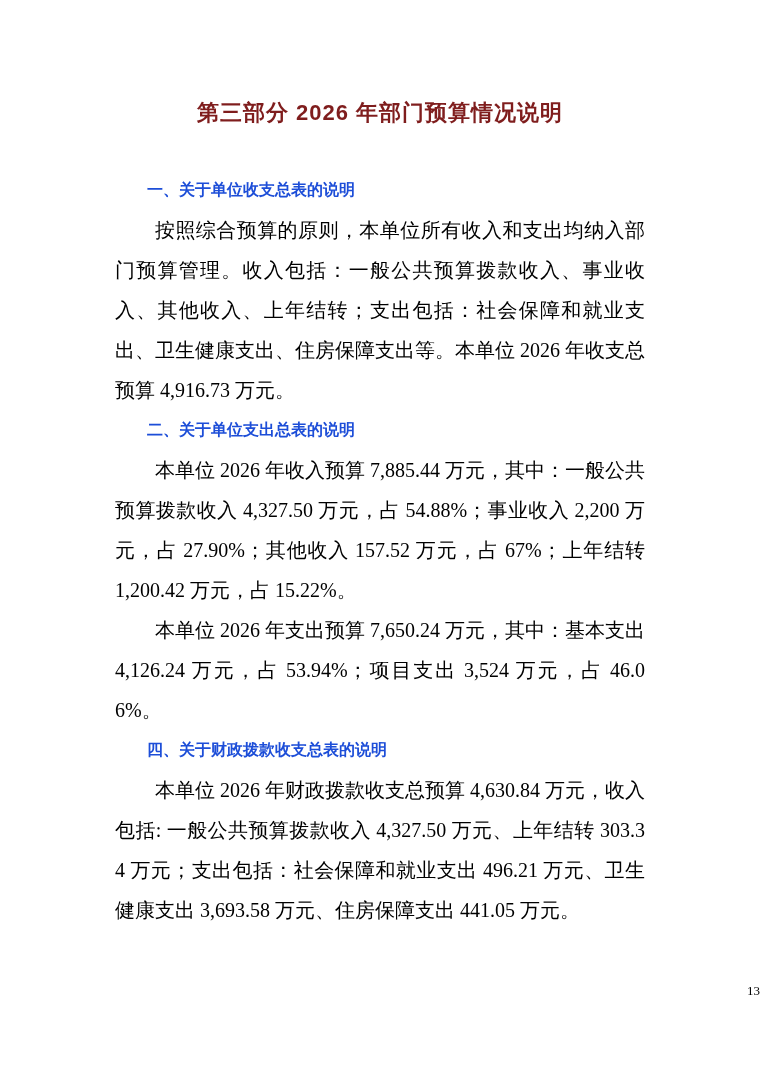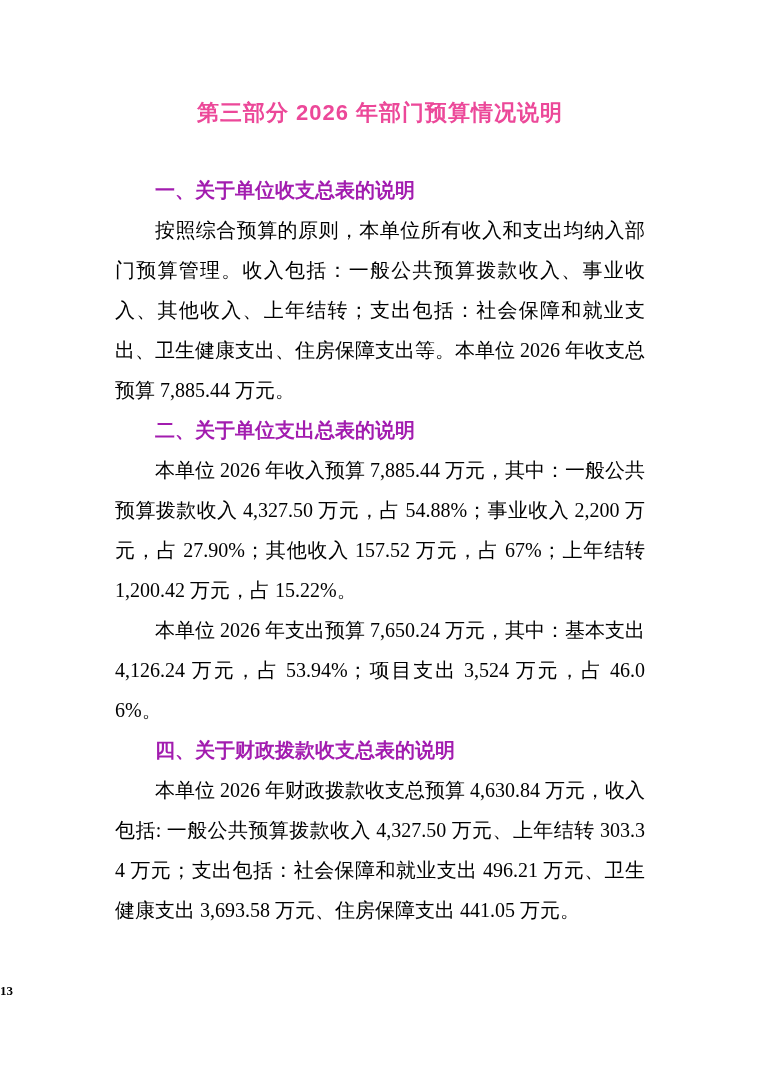--- a/index.html
+++ b/index.html
@@ -21,62 +21,61 @@
     top: 93px;
   }
   .doc-title {
     font-family: "Liberation Sans", sans-serif;
     font-weight: 700;
     font-size: 22px;
     line-height: 40px;
     text-align: center;
     letter-spacing: 1px;
     margin-bottom: 37px;
-    color: #ec4899;
+    color: #7f1d1d;
   }
   .section-heading {
     font-family: "Liberation Sans", sans-serif;
     font-weight: 700;
-    font-size: 20px;
+    font-size: 16px;
     line-height: 40px;
     text-indent: 2em;
-    color: #a21caf;
+    color: #1d4ed8;
   }
   .para {
     font-family: "Liberation Serif", serif;
     font-size: 20px;
     line-height: 40px;
     text-align: justify;
     text-indent: 2em;
     color: #000000;
     word-break: break-all;
   }
   .page-number {
     position: absolute;
     left: 0;
     right: 0;
     top: 983px;
-    text-align: left;
+    text-align: right;
     font-family: "Liberation Serif", serif;
     font-size: 13px;
     color: #000000;
-    font-weight: bold;
   }
 </style>
 </head>
 <body>
 
 <div class="page">
   <div class="content">
 
     <div class="doc-title">第三部分 2026 年部门预算情况说明</div>
 
     <div class="section">
       <div class="section-heading">一、关于单位收支总表的说明</div>
-      <div class="para">按照综合预算的原则，本单位所有收入和支出均纳入部门预算管理。收入包括：一般公共预算拨款收入、事业收入、其他收入、上年结转；支出包括：社会保障和就业支出、卫生健康支出、住房保障支出等。本单位 2026 年收支总预算 7,885.44 万元。</div>
+      <div class="para">按照综合预算的原则，本单位所有收入和支出均纳入部门预算管理。收入包括：一般公共预算拨款收入、事业收入、其他收入、上年结转；支出包括：社会保障和就业支出、卫生健康支出、住房保障支出等。本单位 2026 年收支总预算 4,916.73 万元。</div>
     </div>
 
     <div class="section">
       <div class="section-heading">二、关于单位支出总表的说明</div>
       <div class="para">本单位 2026 年收入预算 7,885.44 万元，其中：一般公共预算拨款收入 4,327.50 万元，占 54.88%；事业收入 2,200 万元，占 27.90%；其他收入 157.52 万元，占 67%；上年结转 1,200.42 万元，占 15.22%。</div>
     </div>
 
     <div class="section">
       <div class="para">本单位 2026 年支出预算 7,650.24 万元，其中：基本支出 4,126.24 万元，占 53.94%；项目支出 3,524 万元，占 46.06%。</div>
     </div>

